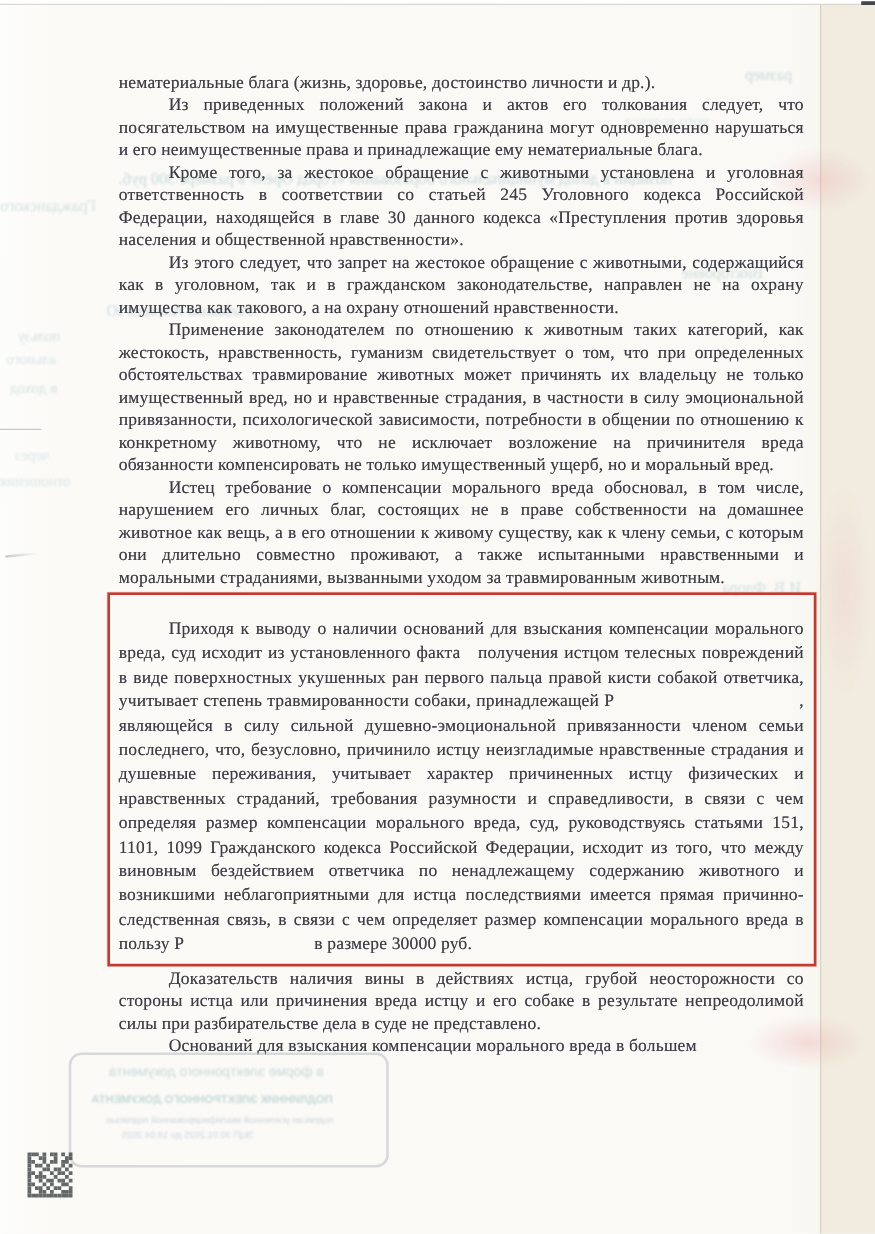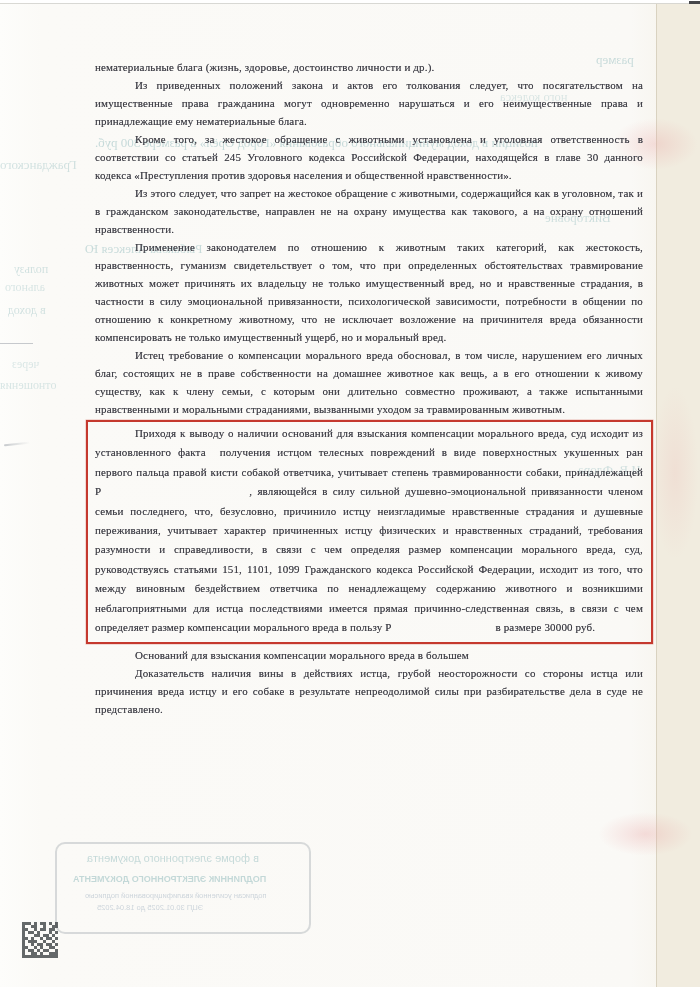--- a/index.html
+++ b/index.html
@@ -20,30 +20,30 @@
   .top-white{position:absolute;left:0;top:0;width:700px;height:3px;background:#ffffff;}
   .corner-mark{position:absolute;left:689px;top:1px;width:11px;height:8px;background:#45464a;}
   .right-band{position:absolute;left:656px;top:4px;width:44px;height:983px;background:var(--scan-band);border-left:1px solid #d9d2c0;}
   .smudge{position:absolute;pointer-events:none;}
   .smudge.s1{left:612px;top:118px;width:86px;height:52px;background:radial-gradient(ellipse,rgba(232,160,160,.30),transparent 70%);}
   .smudge.s2{left:598px;top:812px;width:95px;height:44px;background:radial-gradient(ellipse,rgba(232,160,160,.33),transparent 70%);}
   .smudge.s3{left:652px;top:388px;width:46px;height:170px;background:radial-gradient(ellipse,rgba(236,190,185,.28),transparent 72%);}
 
   .text-block{
     position:absolute;left:95px;top:58px;width:548px;
-    font-size:11px;line-height:18px;color:var(--text-ink);
+    font-size:14px;line-height:18px;color:var(--text-ink);
     text-align:justify;letter-spacing:.15px;
     text-shadow:0 0 .4px rgba(62,62,70,.65);
   }
   .text-block p{margin:0;text-indent:40px;}
   .text-block p.noindent{text-indent:0;}
   .red-box{
     border:2px solid var(--highlight-box);
     margin:2px -10px 2px -9px;
-    padding:2px 8px 5px 7px;
+    padding:18px 8px 5px 7px;
     box-shadow:0 0 0 .5px rgba(197,57,46,.35);
   }
   .red-box p{line-height:19.4px;}
   .gap-s{display:inline-block;width:14px;}
   .gap-m{display:inline-block;width:148px;}
   .gap-e{display:inline-block;width:104px;}
 
   .bt{
     position:absolute;display:inline-block;white-space:nowrap;
     transform:scaleX(-1);transform-origin:center;
@@ -96,22 +96,22 @@
     <p>Из приведенных положений закона и актов его толкования следует, что посягательством на имущественные права гражданина могут одновременно нарушаться и его неимущественные права и принадлежащие ему нематериальные блага.</p>
     <p>Кроме того, за жестокое обращение с животными установлена и уголовная ответственность в соответствии со статьей 245 Уголовного кодекса Российской Федерации, находящейся в главе 30 данного кодекса «Преступления против здоровья населения и общественной нравственности».</p>
     <p>Из этого следует, что запрет на жестокое обращение с животными, содержащийся как в уголовном, так и в гражданском законодательстве, направлен не на охрану имущества как такового, а на охрану отношений нравственности.</p>
     <p>Применение законодателем по отношению к животным таких категорий, как жестокость, нравственность, гуманизм свидетельствует о том, что при определенных обстоятельствах травмирование животных может причинять их владельцу не только имущественный вред, но и нравственные страдания, в частности в силу эмоциональной привязанности, психологической зависимости, потребности в общении по отношению к конкретному животному, что не исключает возложение на причинителя вреда обязанности компенсировать не только имущественный ущерб, но и моральный вред.</p>
     <p>Истец требование о компенсации морального вреда обосновал, в том числе, нарушением его личных благ, состоящих не в праве собственности на домашнее животное как вещь, а в его отношении к живому существу, как к члену семьи, с которым они длительно совместно проживают, а также испытанными нравственными и моральными страданиями, вызванными уходом за травмированным животным.</p>
 
     <div class="red-box">
       <p><span>Приходя к выводу о наличии оснований для взыскания компенсации морального вреда, суд исходит из установленного факта</span><span class="gap-s"></span><span>получения истцом телесных повреждений в виде поверхностных укушенных ран первого пальца правой кисти собакой ответчика, учитывает степень травмированности собаки, принадлежащей Р</span><span class="gap-m"></span><span>, являющейся в силу сильной душевно-эмоциональной привязанности членом семьи последнего, что, безусловно, причинило истцу неизгладимые нравственные страдания и душевные переживания, учитывает характер причиненных истцу физических и нравственных страданий, требования разумности и справедливости, в связи с чем определяя размер компенсации морального вреда, суд, руководствуясь статьями 151, 1101, 1099 Гражданского кодекса Российской Федерации, исходит из того, что между виновным бездействием ответчика по ненадлежащему содержанию животного и возникшими неблагоприятными для истца последствиями имеется прямая причинно-следственная связь, в связи с чем определяет размер компенсации морального вреда в пользу Р</span><span class="gap-e"></span><span>в размере 30000 руб.</span></p>
     </div>
 
+    <p>Доказательств наличия вины в действиях истца, грубой неосторожности со стороны истца или причинения вреда истцу и его собаке в результате непреодолимой силы при разбирательстве дела в суде не представлено.</p>
     <p>Оснований для взыскания компенсации морального вреда в большем</p>
-    <p>Доказательств наличия вины в действиях истца, грубой неосторожности со стороны истца или причинения вреда истцу и его собаке в результате непреодолимой силы при разбирательстве дела в суде не представлено.</p>
   </div>
 
   <div class="bleed-stamp">
     <span class="bt" style="left:30px;top:8px;font-size:11px;opacity:.48">в форме электронного документа</span>
     <span class="bt" style="left:16px;top:30px;font-size:9px;opacity:.50;font-weight:bold">ПОДЛИННИК ЭЛЕКТРОННОГО ДОКУМЕНТА</span>
     <span class="bt gray" style="left:28px;top:47px;font-size:7.5px;opacity:.50">подписан усиленной квалифицированной подписью</span>
     <span class="bt gray" style="left:40px;top:59px;font-size:7.5px;opacity:.50">ЭЦП 30.01.2025 до 18.04.2025</span>
   </div>
 
   <div class="datamatrix">

